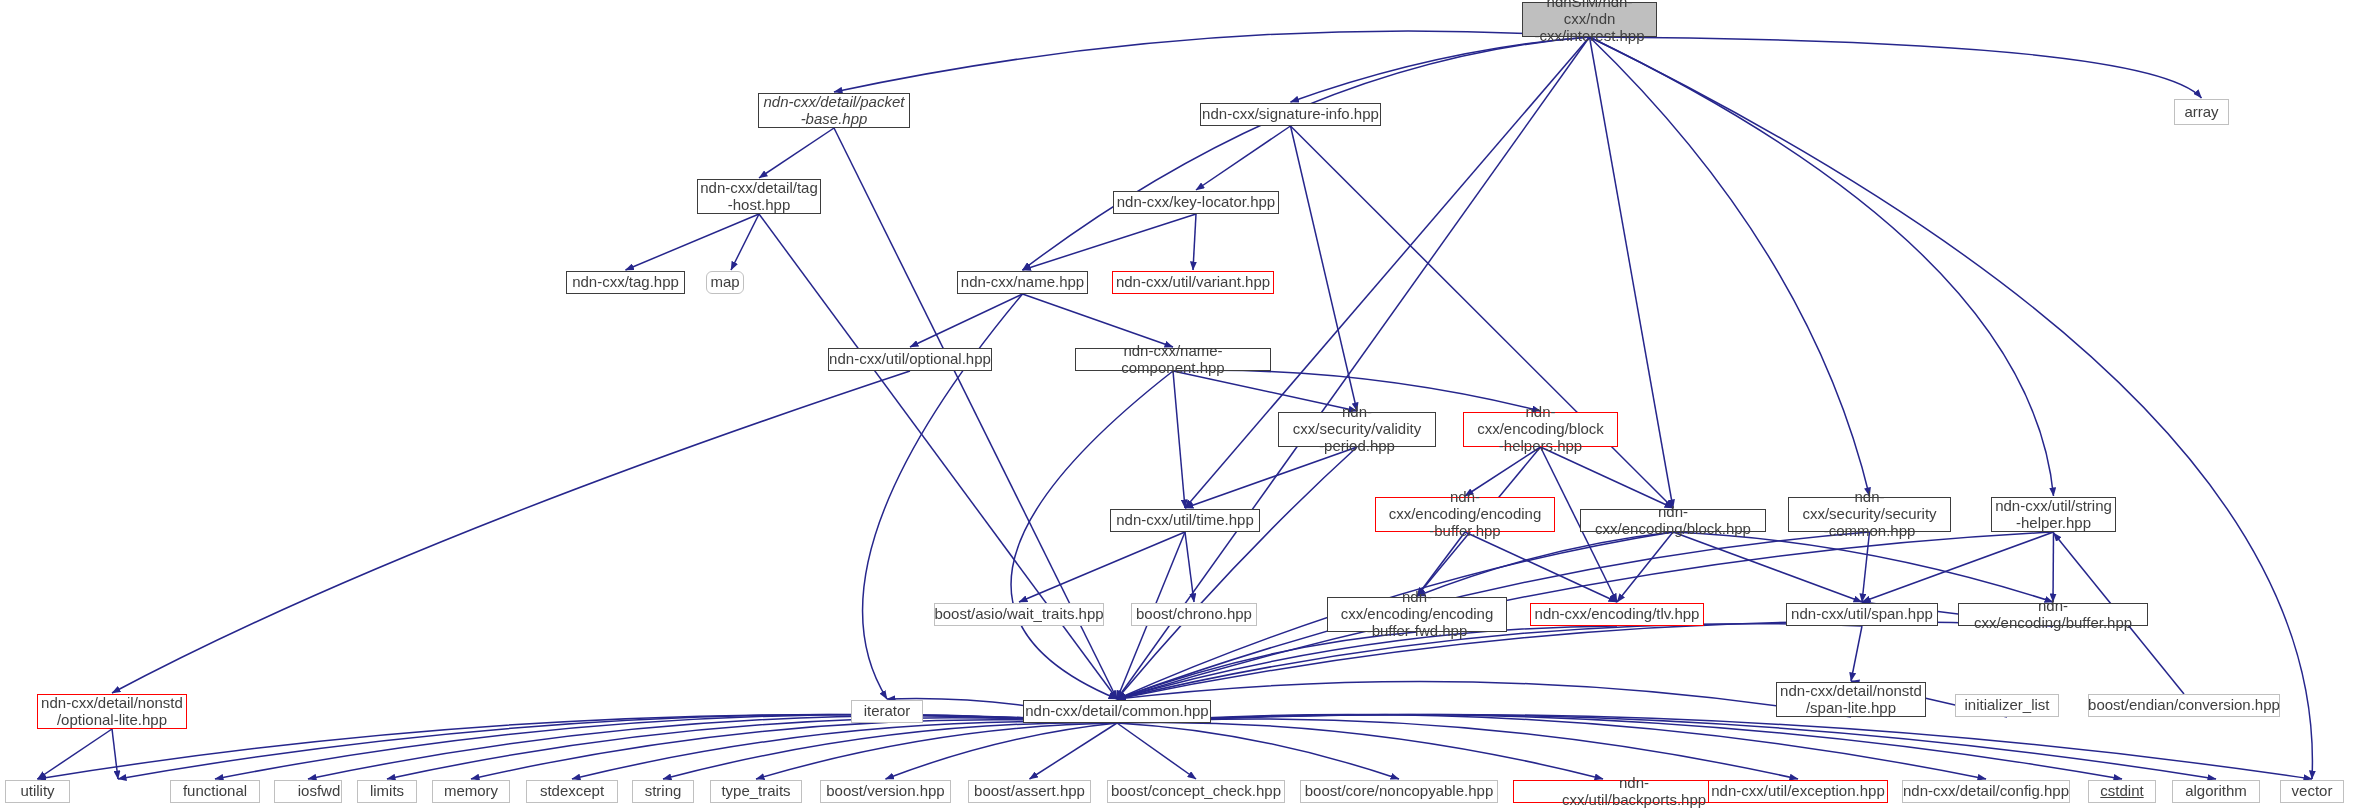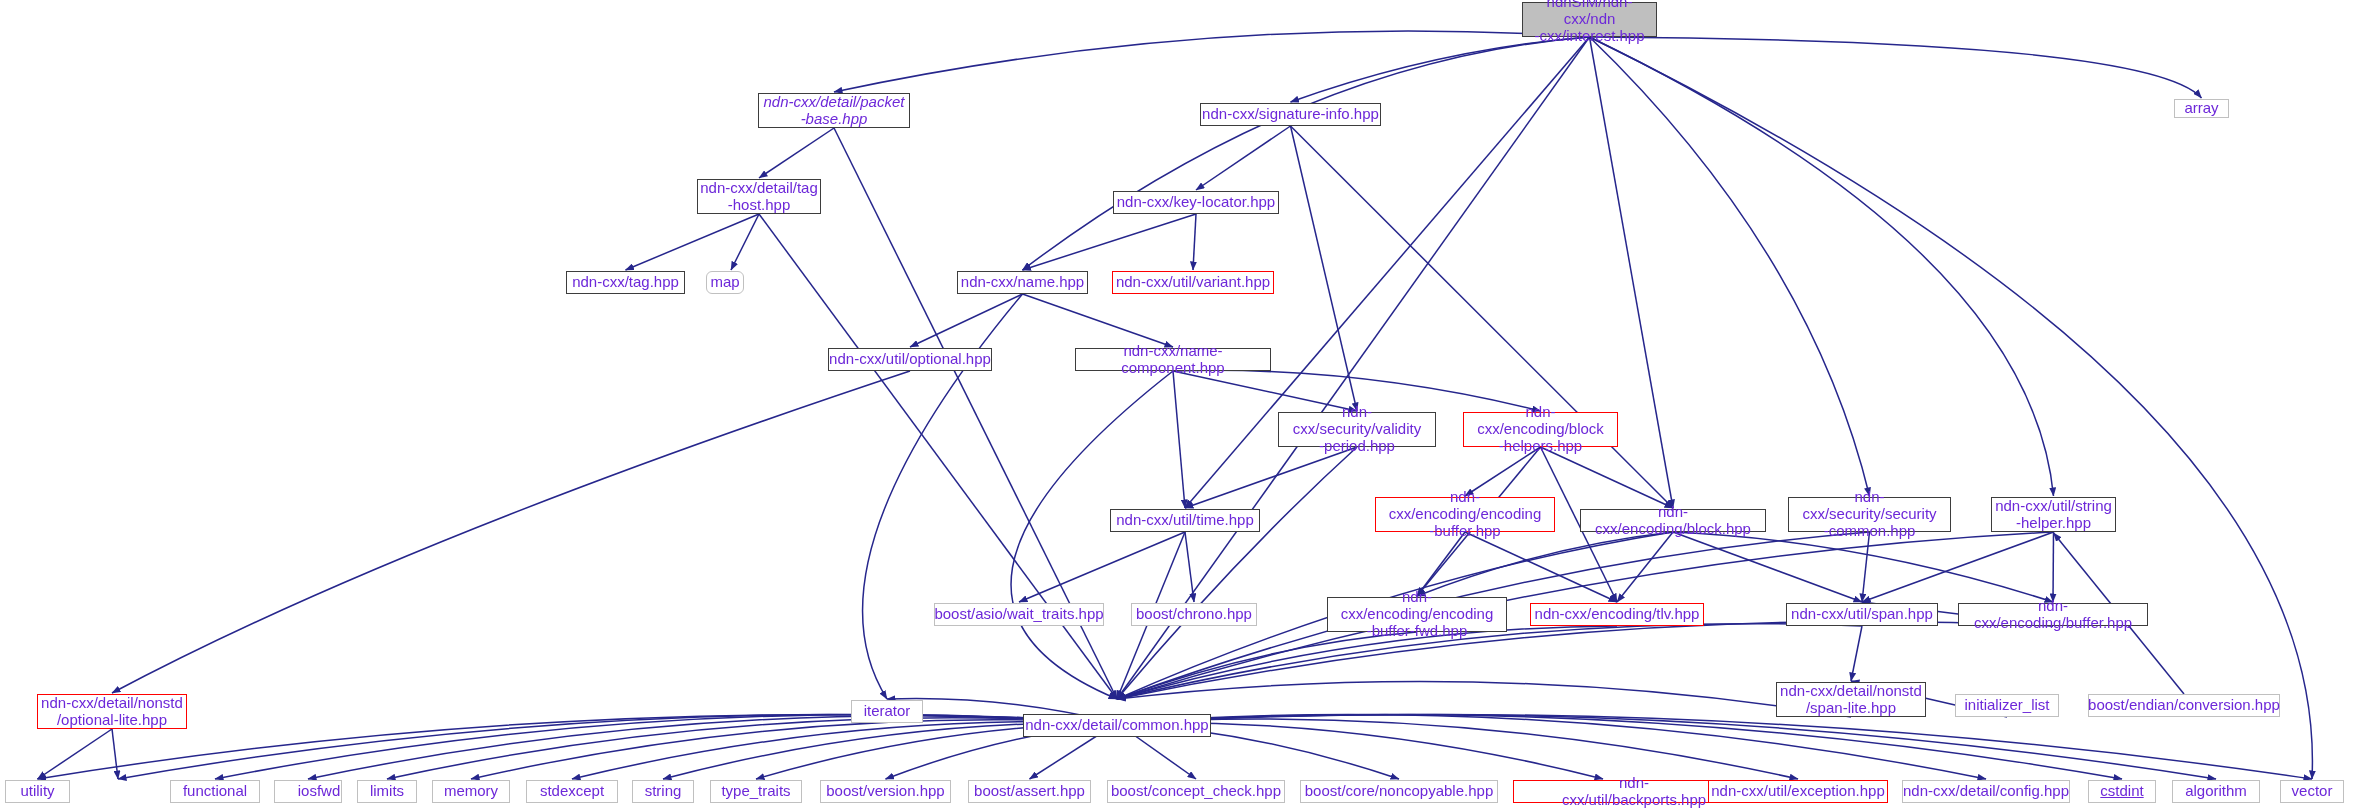--- a/index.html
+++ b/index.html
@@ -1,21 +1,21 @@
 <!DOCTYPE html>
 <html><head>
 <meta charset="utf-8">
 <style>
   html,body{margin:0;padding:0;background:#ffffff;}
   #canvas{position:relative;width:2355px;height:812px;background:#ffffff;
           font-family:"Liberation Sans","DejaVu Sans",sans-serif;overflow:hidden;}
   #edges{position:absolute;left:0;top:0;width:2355px;height:812px;pointer-events:none;}
   .node{position:absolute;box-sizing:border-box;display:flex;align-items:center;
         justify-content:center;text-align:center;line-height:1.12;
-        font-size:15px;color:#6d28d9;background:#ffffff;white-space:pre-line;}
+        font-size:15px;color:#404040;background:#ffffff;white-space:pre-line;}
   .node.sys   {border:1px solid #c0c0c0;}
   .node.hdr   {border:1.6px solid #3d3d3d;}
   .node.red   {border:1.6px solid #ff0000;}
   .node.root  {border:1.6px solid #3d3d3d;background:#bfbfbf;}
 </style>
 </head>
 <body>
 
 <div id="canvas">
   <svg id="edges" viewBox="0 0 2355 812" preserveAspectRatio="none">
@@ -103,21 +103,21 @@
         <path d="M1117,723 Q1666.5,691 2216,779" marker-end="url(#ah)"></path>
         <path d="M1117,723 Q1714.5,691 2312,779" marker-end="url(#ah)"></path>
         <path d="M1117,723 Q1002,694.9 887,699" marker-end="url(#ah)"></path>
         <path d="M2007,717 L1851,681" marker-end="url(#ah)"></path>
         <path d="M2184,694 L2053.5,533" marker-end="url(#ah)"></path>
       </g>
   </svg>
   <div id="node-layer">
       <div class="node root" style="left: 1522px; top: 2px; width: 135px; height: 35px;">ndnSIM/ndn-cxx/ndn
 -cxx/interest.hpp</div>
-      <div class="node sys" style="left: 2174px; top: 99px; width: 55px; height: 19px;">array</div>
+      <div class="node sys" style="left: 2174px; top: 99px; width: 55px; height: 26px;">array</div>
       <div class="node hdr" style="left: 758px; top: 93px; width: 152px; height: 35px; font-style: italic;">ndn-cxx/detail/packet
 -base.hpp</div>
       <div class="node hdr" style="left: 1200px; top: 103px; width: 181px; height: 23px;">ndn-cxx/signature-info.hpp</div>
       <div class="node hdr" style="left: 697px; top: 179px; width: 124px; height: 35px;">ndn-cxx/detail/tag
 -host.hpp</div>
       <div class="node hdr" style="left: 1113px; top: 191px; width: 166px; height: 23px;">ndn-cxx/key-locator.hpp</div>
       <div class="node hdr" style="left: 566px; top: 271px; width: 119px; height: 23px;">ndn-cxx/tag.hpp</div>
       <div class="node sys" style="left: 706px; top: 271px; width: 38px; height: 23px; border-radius: 6px;">map</div>
       <div class="node hdr" style="left: 957px; top: 271px; width: 131px; height: 23px;">ndn-cxx/name.hpp</div>
       <div class="node red" style="left: 1112px; top: 271px; width: 162px; height: 23px;">ndn-cxx/util/variant.hpp</div>
@@ -142,21 +142,21 @@
       <div class="node red" style="left: 1530px; top: 603px; width: 174px; height: 23px;">ndn-cxx/encoding/tlv.hpp</div>
       <div class="node hdr" style="left: 1786px; top: 603px; width: 152px; height: 23px;">ndn-cxx/util/span.hpp</div>
       <div class="node hdr" style="left: 1958px; top: 603px; width: 190px; height: 23px;">ndn-cxx/encoding/buffer.hpp</div>
       <div class="node hdr" style="left: 1776px; top: 682px; width: 150px; height: 35px;">ndn-cxx/detail/nonstd
 /span-lite.hpp</div>
       <div class="node sys" style="left: 1955px; top: 694px; width: 104px; height: 23px;">initializer_list</div>
       <div class="node sys" style="left: 2088px; top: 694px; width: 192px; height: 23px;">boost/endian/conversion.hpp</div>
       <div class="node red" style="left: 37px; top: 694px; width: 150px; height: 35px;">ndn-cxx/detail/nonstd
 /optional-lite.hpp</div>
       <div class="node sys" style="left: 851px; top: 700px; width: 72px; height: 23px;">iterator</div>
-      <div class="node hdr" style="left: 1023px; top: 700px; width: 188px; height: 23px; margin-top: 14px;">ndn-cxx/detail/common.hpp</div>
+      <div class="node hdr" style="left: 1023px; top: 700px; width: 188px; height: 23px;">ndn-cxx/detail/common.hpp</div>
       <div class="node sys" style="left: 5px; top: 780px; width: 65px; height: 23px;">utility</div>
       <div class="node sys" style="left: 82px; top: 812px; width: 57px; height: 23px;">cstddef</div>
       <div class="node sys" style="left: 170px; top: 780px; width: 90px; height: 23px;">functional</div>
       <div class="node sys" style="left: 274px; top: 780px; width: 68px; height: 23px; padding-left: 22px;">iosfwd</div>
       <div class="node sys" style="left: 357px; top: 780px; width: 60px; height: 23px;">limits</div>
       <div class="node sys" style="left: 432px; top: 780px; width: 78px; height: 23px;">memory</div>
       <div class="node sys" style="left: 526px; top: 780px; width: 92px; height: 23px;">stdexcept</div>
       <div class="node sys" style="left: 632px; top: 780px; width: 62px; height: 23px;">string</div>
       <div class="node sys" style="left: 710px; top: 780px; width: 92px; height: 23px;">type_traits</div>
       <div class="node sys" style="left: 820px; top: 780px; width: 131px; height: 23px;">boost/version.hpp</div>

